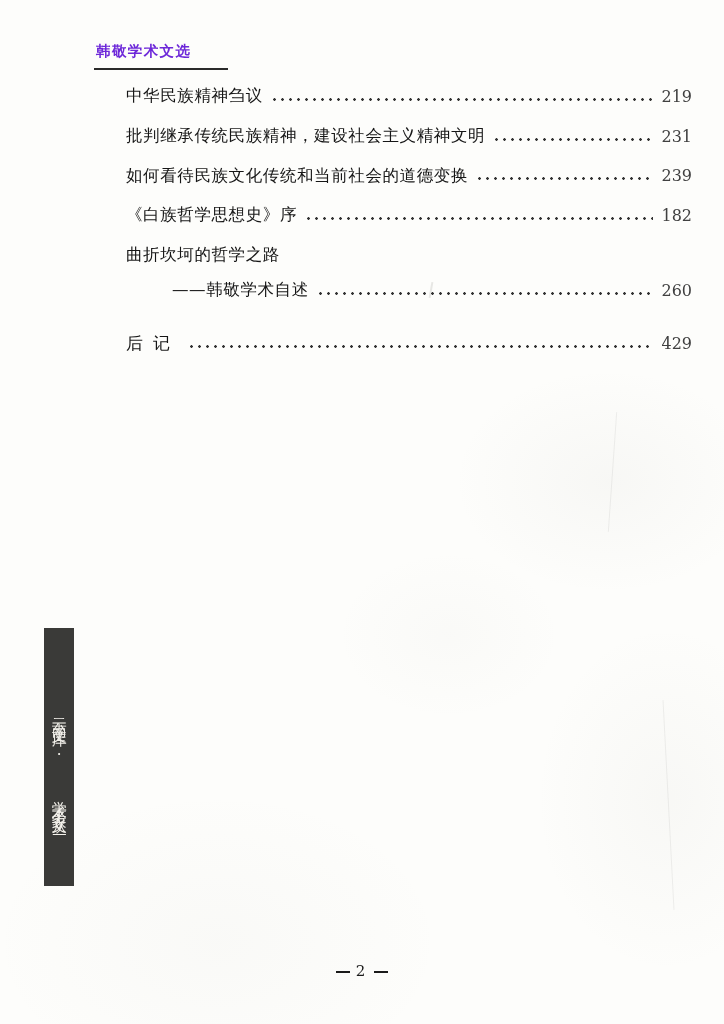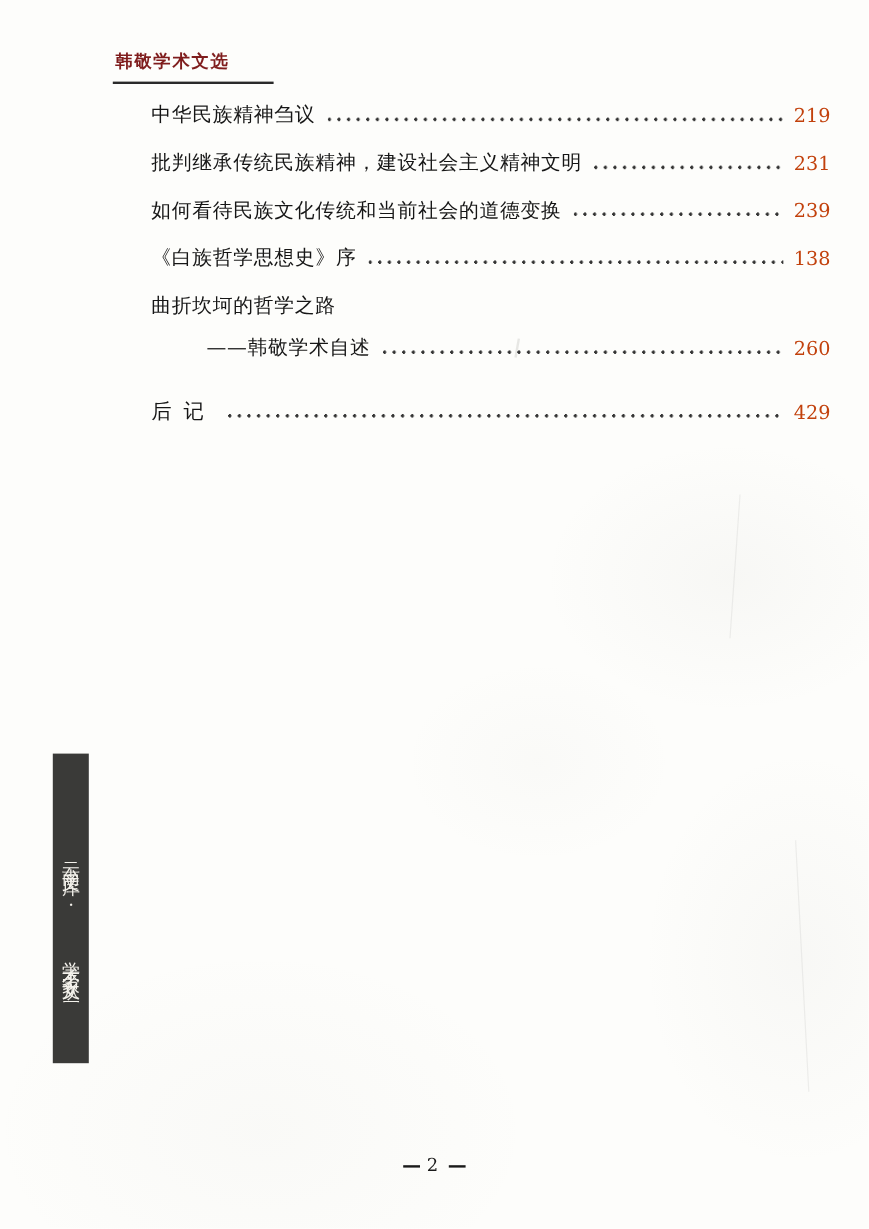--- a/index.html
+++ b/index.html
@@ -36,21 +36,21 @@
 
   
   .running-head {
     position: absolute;
     left: 96px;
     top: 42px;
     font-family: "DejaVu Serif", serif;
     font-weight: bold;
     font-size: 14.5px;
     letter-spacing: 1.4px;
-    color: #7f1d1d;
+    color: #6d28d9;
   }
   .running-head-rule {
     position: absolute;
     left: 94px;
     top: 68px;
     width: 134px;
     height: 2px;
     background: #2a2a2a;
   }
 
@@ -93,21 +93,21 @@
     bottom: 5px;
     height: 3px;
     background-image: radial-gradient(circle at 1.5px 1.5px, #333 1.2px, rgba(0,0,0,0) 1.5px);
     background-size: 8px 3px;
     background-repeat: repeat-x;
   }
   .toc-page {
     white-space: nowrap;
     font-family: "DejaVu Serif", serif;
     font-size: 16px;
-    color: #c2410c;
+    color: #404040;
     min-width: 30px;
     text-align: right;
   }
   .toc-row.no-leader .toc-leader::before {
     display: none;
   }
 
   
   .toc-row.afterword {
     margin-top: 28px;
@@ -197,21 +197,21 @@
 
     <div class="toc-row">
       <span class="toc-title">如何看待民族文化传统和当前社会的道德变换</span>
       <span class="toc-leader"></span>
       <span class="toc-page">239</span>
     </div>
 
     <div class="toc-row">
       <span class="toc-title">《白族哲学思想史》序</span>
       <span class="toc-leader"></span>
-      <span class="toc-page">138</span>
+      <span class="toc-page">182</span>
     </div>
 
 
     <div class="toc-row no-leader no-page" style="margin-bottom:10px;">
       <span class="toc-title">曲折坎坷的哲学之路</span>
       <span class="toc-leader"></span>
 
     </div>
 
     <div class="toc-row indent">

